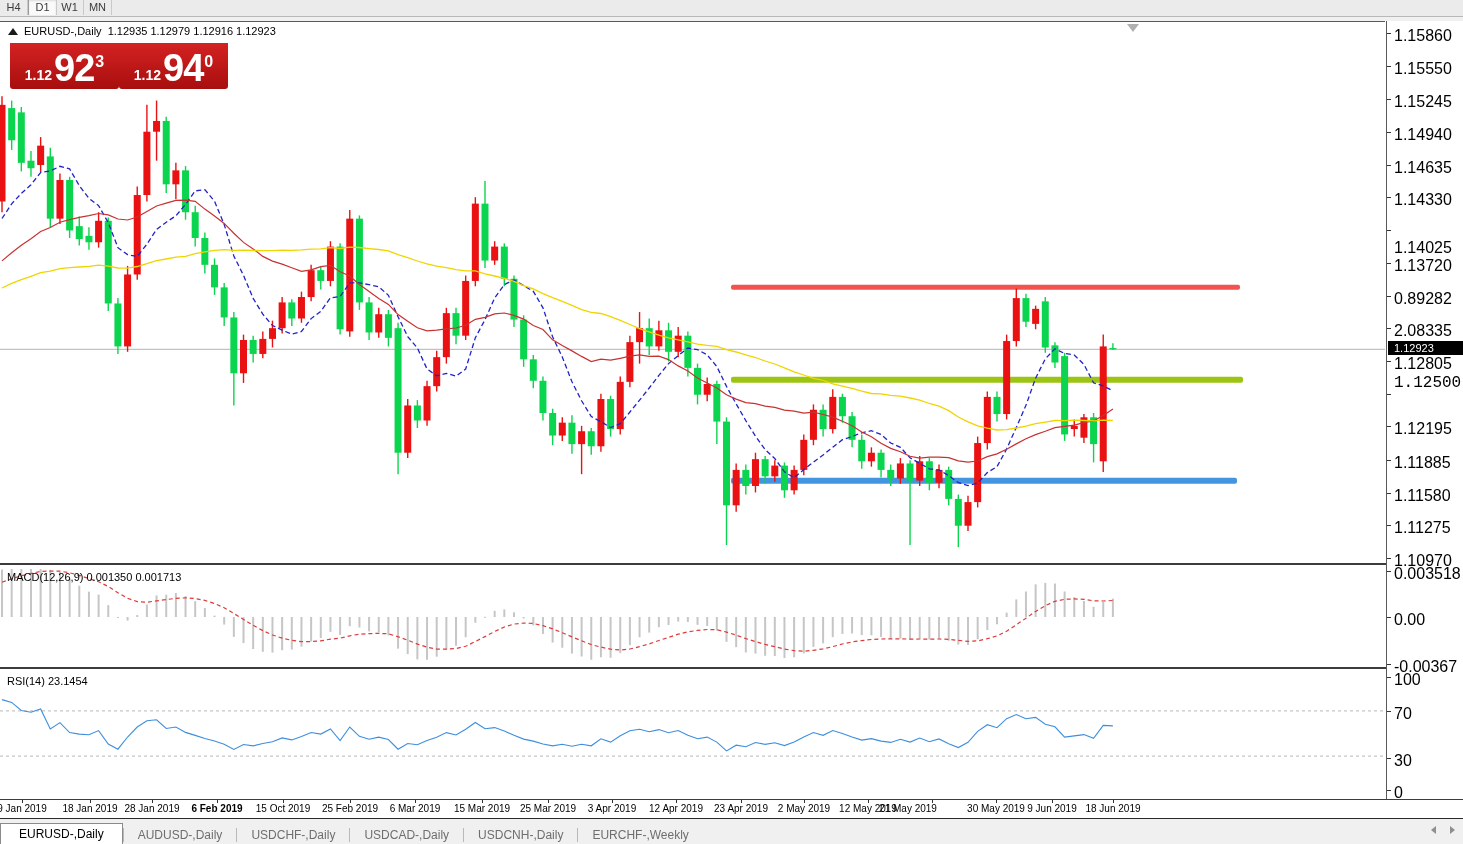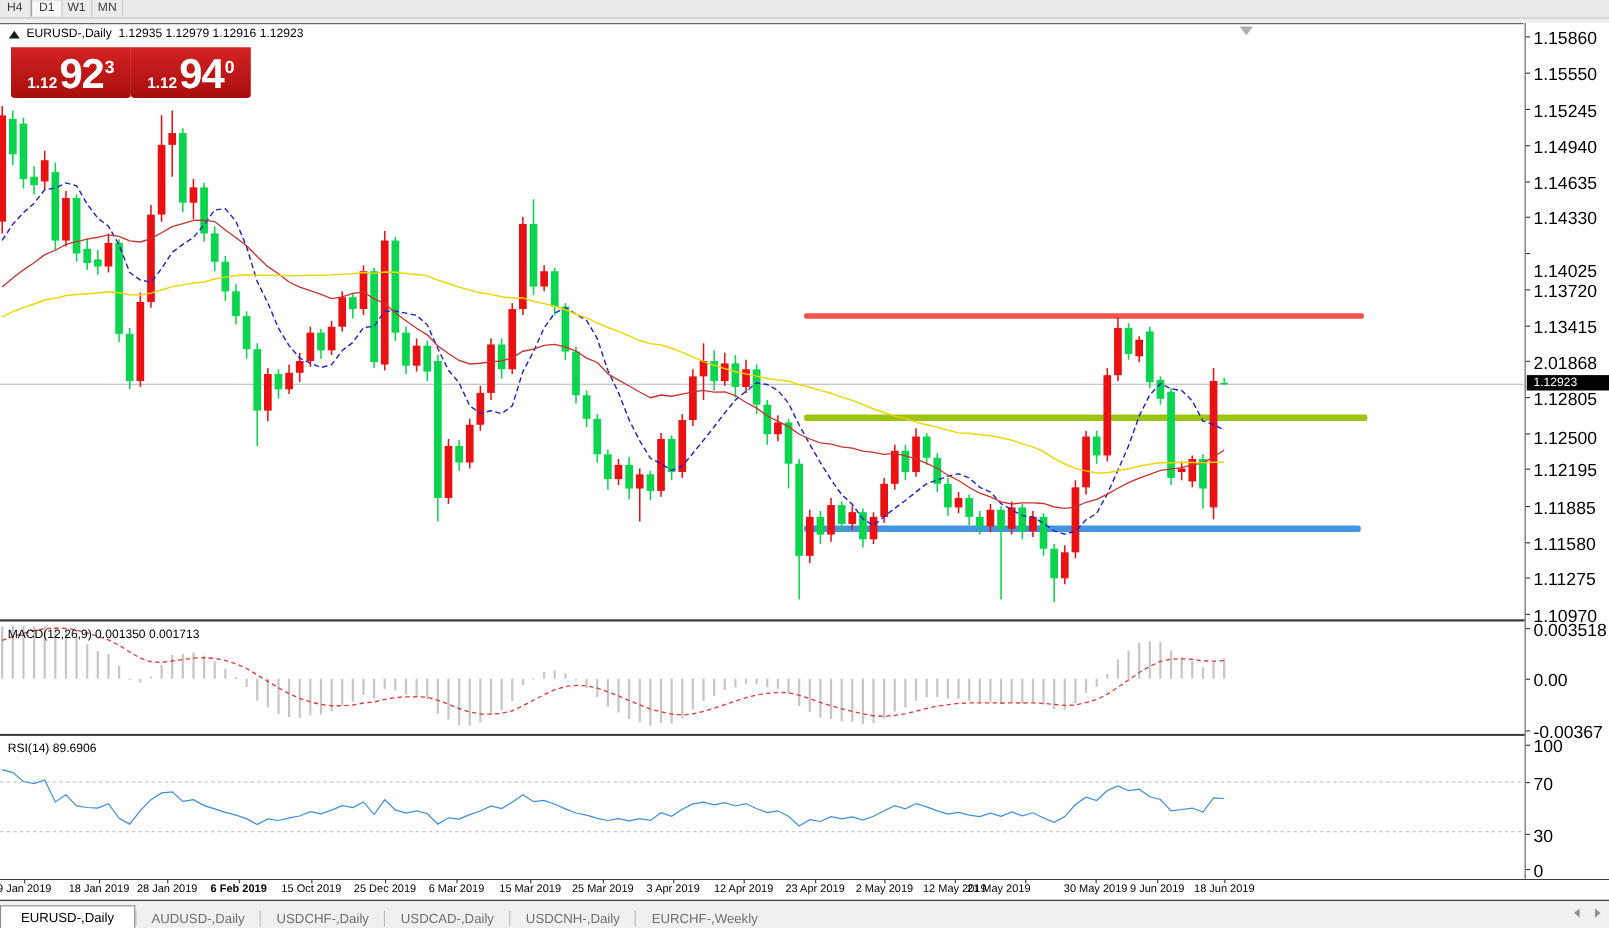--- a/index.html
+++ b/index.html
@@ -458,21 +458,21 @@
       <rect x="1073.26" y="597.1647091500523" width="2" height="19.835290849947683" fill="#c6c6c6"></rect>
       <rect x="1082.92" y="600.9964906446357" width="2" height="16.00350935536426" fill="#c6c6c6"></rect>
       <rect x="1092.58" y="606.7935104407392" width="2" height="10.206489559260831" fill="#c6c6c6"></rect>
       <rect x="1102.24" y="601.9420187090169" width="2" height="15.057981290983093" fill="#c6c6c6"></rect>
       <rect x="1111.9" y="598.5947471960243" width="2" height="18.405252803975714" fill="#c6c6c6"></rect>
       <polyline points="2,582.2 11.66,578.7 21.32,575.8 30.98,573.5 40.64,571.4 50.3,571.1 59.96,571.2 69.62,572.8 79.28,575.4 88.94,578.6 98.6,581.8 108.26,586.5 117.92,592.7 127.58,598.3 137.24,601.6 146.9,602.2 156.56,600.9 166.22,599.6 175.88,598.3 185.54,597.9 195.2,598.5 204.86,600.4 214.52,603.5 224.18,607.7 233.84,613.5 243.5,619.4 253.16,625.3 262.82,630.6 272.48,635.0 282.14,638.1 291.8,640.4 301.46,641.6 311.12,641.6 320.78000000000003,640.9 330.44,639.1 340.1,638.2 349.76,635.8 359.42,634.2 369.08,633.6 378.74,633.4 388.4,633.8 398.06,636.7 407.72,640.2 417.38,644.1 427.04,647.2 436.7,649.1 446.36,649.2 456.02,648.5 465.68,646.3 475.34000000000003,641.5 485,636.6 494.66,631.5 504.32,627.0 513.98,624.1 523.64,623.0 533.3,623.5 542.96,625.6 552.62,628.9 562.28,632.7 571.94,636.9 581.6,640.8 591.26,644.6 600.92,647.1 610.58,649.2 620.24,650.0 629.9,649.0 639.5600000000001,646.7 649.22,643.9 658.88,640.5 668.54,637.4 678.2,634.2 687.86,631.8 697.52,630.4 707.1800000000001,629.5 716.84,629.7 726.5,632.1 736.16,635.1 745.82,638.6 755.48,641.6 765.14,644.4 774.8,646.7 784.46,649.0 794.12,650.7 803.78,651.2 813.44,650.3 823.1,648.9 832.76,646.6 842.42,644.0 852.08,641.9 861.74,640.6 871.4,639.5 881.0600000000001,639.0 890.72,638.9 900.38,638.9 910.04,639.1 919.7,639.0 929.36,639.1 939.02,639.0 948.6800000000001,639.4 958.34,640.4 968,641.3 977.66,640.9 987.32,638.7 996.98,635.9 1006.64,631.2 1016.3000000000001,624.8 1025.96,618.2 1035.6200000000001,611.4 1045.28,605.7 1054.94,601.3 1064.6,599.3 1074.26,598.9 1083.92,599.3 1093.58,600.8 1103.24,601.0 1112.9,600.5" fill="none" stroke="#dc3c3c" stroke-width="1.2" stroke-dasharray="4,3"></polyline>
     </svg>
 </div>
 
 <div id="rsi-panel" class="panel">
-  <div class="panel-label">RSI(14) 89.6906</div>
+  <div class="panel-label">RSI(14) 23.1454</div>
   <svg id="rsi-svg" width="1385" height="129" viewBox="0 670 1385 129">
       <line x1="0" y1="710.9" x2="1385" y2="710.9" stroke="#b8b8b8" stroke-width="1" stroke-dasharray="3,3"></line>
       <line x1="0" y1="756.1" x2="1385" y2="756.1" stroke="#b8b8b8" stroke-width="1" stroke-dasharray="3,3"></line>
       <polyline points="2,699.6 11.66,702.4 21.32,710.5 30.98,712.3 40.64,709.0 50.3,729.0 59.96,722.6 69.62,732.6 79.28,734.1 88.94,734.7 98.6,730.6 108.26,744.0 117.92,749.2 127.58,737.0 137.24,727.0 146.9,720.8 156.56,719.8 166.22,728.5 175.88,727.0 185.54,732.4 195.2,735.4 204.86,738.5 214.52,741.0 224.18,744.2 233.84,749.5 243.5,744.5 253.16,745.9 262.82,743.5 272.48,741.8 282.14,737.9 291.8,739.9 301.46,736.5 311.12,732.5 320.78000000000003,734.1 330.44,729.0 340.1,740.5 349.76,727.0 359.42,736.3 369.08,739.2 378.74,737.1 388.4,739.5 398.06,749.2 407.72,743.5 417.38,744.7 427.04,740.6 436.7,737.3 446.36,732.6 456.02,735.0 465.68,729.3 475.34000000000003,722.5 485,728.8 494.66,727.6 504.32,731.1 513.98,735.3 523.64,739.1 533.3,741.1 542.96,744.0 552.62,745.9 562.28,744.2 571.94,746.2 581.6,744.3 591.26,745.8 600.92,738.8 610.58,742.1 620.24,735.7 629.9,730.8 639.5600000000001,729.2 649.22,731.7 658.88,729.6 668.54,732.7 678.2,730.5 687.86,735.2 697.52,738.8 707.1800000000001,737.1 716.84,742.1 726.5,750.9 736.16,745.2 745.82,746.8 755.48,742.5 765.14,744.4 774.8,742.7 784.46,745.6 794.12,742.0 803.78,737.0 813.44,732.5 823.1,735.3 832.76,730.5 842.42,733.5 852.08,737.1 861.74,740.1 871.4,738.6 881.0600000000001,741.1 890.72,742.4 900.38,739.3 910.04,742.1 919.7,738.1 929.36,741.7 939.02,738.9 948.6800000000001,743.7 958.34,747.6 968,742.3 977.66,731.4 987.32,724.7 996.98,727.7 1006.64,718.7 1016.3000000000001,714.5 1025.96,718.8 1035.6200000000001,717.4 1045.28,724.3 1054.94,726.8 1064.6,737.1 1074.26,735.9 1083.92,734.6 1093.58,738.3 1103.24,725.4 1112.9,725.9" fill="none" stroke="#3e8ede" stroke-width="1.1"></polyline>
     </svg>
 </div>
 
 <div class="axis-col" id="axis-col">
     <div class="axis-tick" style="top: 12px;"></div>
     <div class="axis-label" style="top: 6px;">1.15860</div>
@@ -484,27 +484,27 @@
     <div class="axis-label" style="top: 104.773px;">1.14940</div>
     <div class="axis-tick" style="top: 143.518px;"></div>
     <div class="axis-label" style="top: 137.518px;">1.14635</div>
     <div class="axis-tick" style="top: 176.264px;"></div>
     <div class="axis-label" style="top: 170.264px;">1.14330</div>
     <div class="axis-tick" style="top: 209.009px;"></div>
     <div class="axis-label" style="top: 203.009px; margin-top: 15px;">1.14025</div>
     <div class="axis-tick" style="top: 241.755px;"></div>
     <div class="axis-label" style="top: 235.755px;">1.13720</div>
     <div class="axis-tick" style="top: 274.5px;"></div>
-    <div class="axis-label" style="top: 268.5px;">1.13415</div>
+    <div class="axis-label" style="top: 268.5px;">0.89282</div>
     <div class="axis-tick" style="top: 307.245px;"></div>
-    <div class="axis-label" style="top: 301.245px;">2.01868</div>
+    <div class="axis-label" style="top: 301.245px;">2.08335</div>
     <div class="axis-tick" style="top: 339.991px;"></div>
     <div class="axis-label" style="top: 333.991px;">1.12805</div>
     <div class="axis-tick" style="top: 372.736px;"></div>
-    <div class="axis-label" style="top: 370px;">1.12500</div>
+    <div class="axis-label" style="top: 353px; font-family: Liberation Mono, monospace;">1.12500</div>
     <div class="axis-tick" style="top: 405.482px;"></div>
     <div class="axis-label" style="top: 399.482px;">1.12195</div>
     <div class="axis-tick" style="top: 438.764px;"></div>
     <div class="axis-label" style="top: 432.764px;">1.11885</div>
     <div class="axis-tick" style="top: 471.509px;"></div>
     <div class="axis-label" style="top: 465.509px;">1.11580</div>
     <div class="axis-tick" style="top: 504.255px;"></div>
     <div class="axis-label" style="top: 498.255px;">1.11275</div>
     <div class="axis-tick" style="top: 537px;"></div>
     <div class="axis-label" style="top: 531px;">1.10970</div>
@@ -530,21 +530,21 @@
     <div class="date-label" style="left: 22px;">9 Jan 2019</div>
     <div class="date-tick" style="left: 90px;"></div>
     <div class="date-label" style="left: 90px;">18 Jan 2019</div>
     <div class="date-tick" style="left: 152px;"></div>
     <div class="date-label" style="left: 152px;">28 Jan 2019</div>
     <div class="date-tick" style="left: 217px;"></div>
     <div class="date-label" style="left: 217px; font-weight: bold;">6 Feb 2019</div>
     <div class="date-tick" style="left: 283px;"></div>
     <div class="date-label" style="left: 283px;">15 Oct 2019</div>
     <div class="date-tick" style="left: 350px;"></div>
-    <div class="date-label" style="left: 350px;">25 Dec 2019</div>
+    <div class="date-label" style="left: 350px;">25 Feb 2019</div>
     <div class="date-tick" style="left: 415px;"></div>
     <div class="date-label" style="left: 415px;">6 Mar 2019</div>
     <div class="date-tick" style="left: 482px;"></div>
     <div class="date-label" style="left: 482px;">15 Mar 2019</div>
     <div class="date-tick" style="left: 548px;"></div>
     <div class="date-label" style="left: 548px;">25 Mar 2019</div>
     <div class="date-tick" style="left: 612px;"></div>
     <div class="date-label" style="left: 612px;">3 Apr 2019</div>
     <div class="date-tick" style="left: 676px;"></div>
     <div class="date-label" style="left: 676px;">12 Apr 2019</div>

